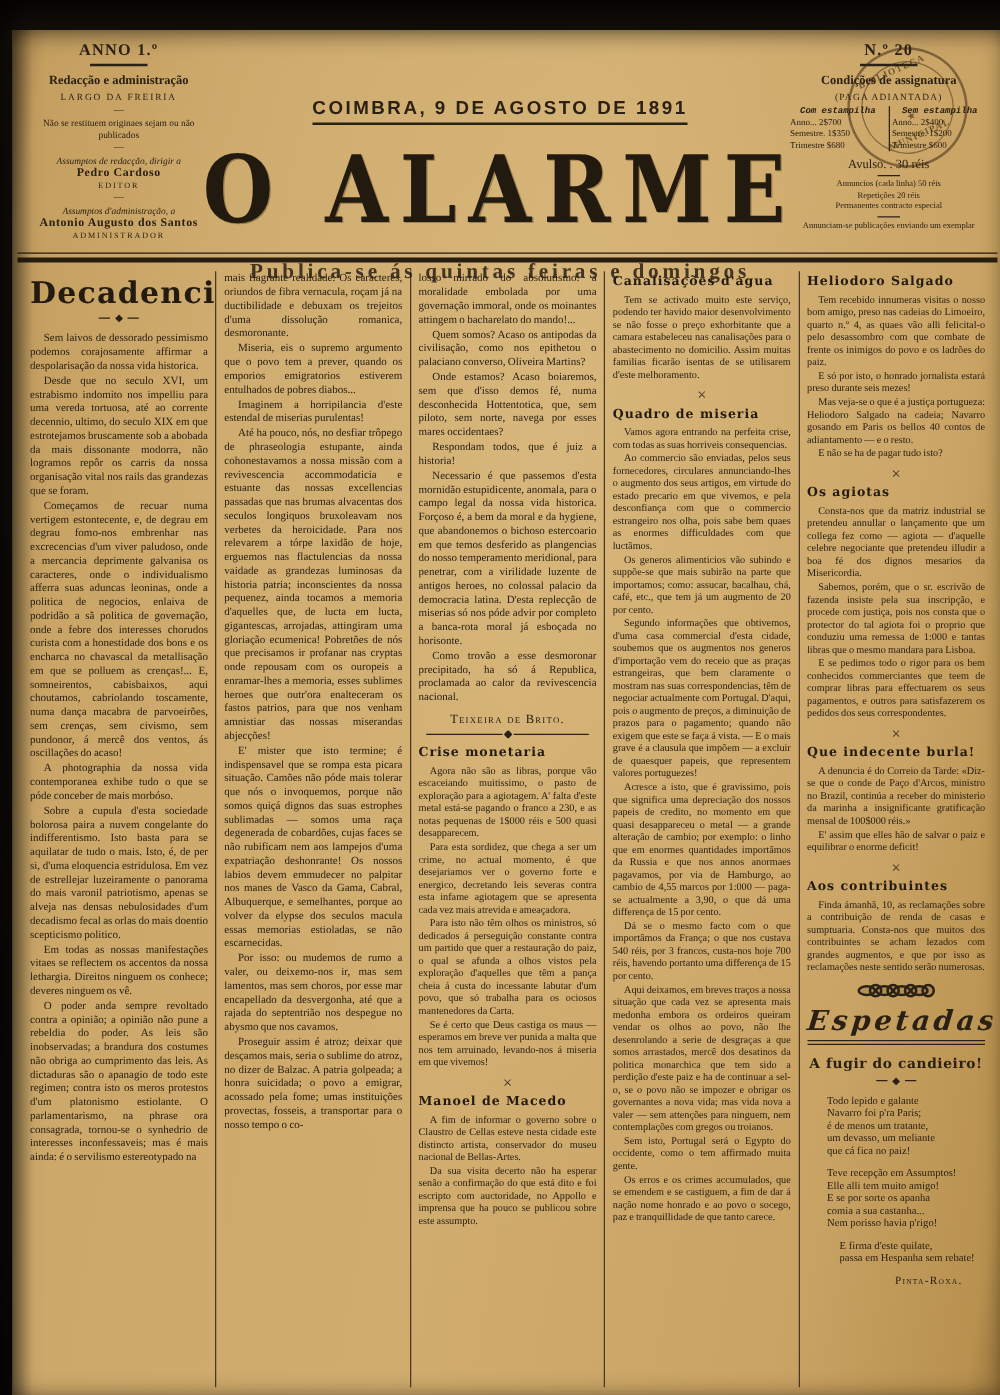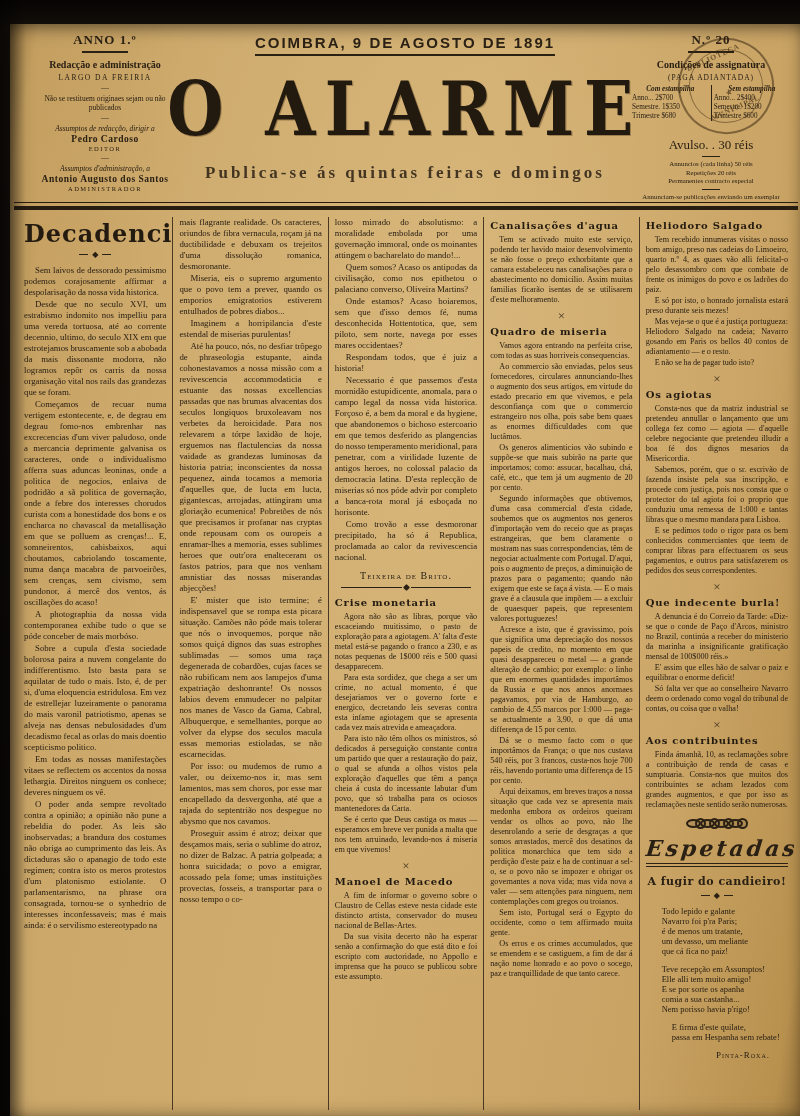--- a/index.html
+++ b/index.html
@@ -7,47 +7,47 @@
   .stage{position:relative;width:800px;height:1116px;background:linear-gradient(180deg,#060403 0%,#14100a 30px,#0b0806 100%);font-family:"Liberation Serif",serif;}
   .paper{position:absolute;left:10px;top:24px;right:0;bottom:0;color:#2a2014;
     background:
       radial-gradient(ellipse at 55% 30%, rgba(255,235,190,.18), rgba(0,0,0,0) 60%),
       linear-gradient(100deg,#a8854c 0%,#c49f60 3%,#cca86a 18%,#d0ac6e 50%,#c9a364 82%,#b8914f 97%,#9b773e 100%);
     box-shadow: inset 0 14px 18px -12px rgba(0,0,0,.55), inset 14px 0 22px -14px rgba(0,0,0,.6), inset -6px -8px 18px -10px rgba(40,25,8,.5);
   }
   .gutter{position:absolute;left:0;top:0;width:26px;height:100%;background:linear-gradient(90deg,rgba(0,0,0,.5),rgba(0,0,0,0));pointer-events:none;}
 
   
-  .masthead{position:relative;display:grid;grid-template-columns:150px 1fr 162px;height:178px;padding:4px 8px 0 20px;}
+  .masthead{position:relative;display:grid;grid-template-columns:150px 1fr 162px;height:178px;padding:4px 8px 0 10px;}
   .mh-left{padding-top:4px;text-align:center;}
   .anno{font-weight:bold;font-size:13px;letter-spacing:1px;}
   .minirule{width:46px;border-top:2.5px solid #2a2014;margin:3px auto 6px auto;}
   .mh-small{font-size:7.5px;line-height:9px;}
   .mh-dash{font-size:8px;line-height:8px;margin:2px 0;}
   .red-head{font-weight:bold;font-size:10px;margin-top:2px;}
   .red-addr{font-size:7.5px;letter-spacing:1.5px;margin-top:3px;}
   .ital{font-style:italic;}
   .person{font-weight:bold;font-size:9.5px;letter-spacing:.5px;margin-top:1px;}
   .role{font-size:6.5px;letter-spacing:1.5px;margin-top:1px;}
 
-  .mh-center{text-align:center;padding-top:6px;}
+  .mh-center{text-align:center;padding-top:6px;margin-top:44px;}
   .dateline{font-family:"Liberation Sans",sans-serif;font-weight:bold;font-size:15px;letter-spacing:2px;}
   .datelinerule{width:300px;border-top:2px solid #2a2014;margin:3px auto 0 auto;}
   .bigtitle{font-family:"DejaVu Serif",serif;font-weight:bold;font-size:61px;letter-spacing:9px;margin-top:9px;transform:scale(1.06,1.22);transform-origin:center top;color:#221a0f;text-shadow:1px 1px 0 rgba(60,40,15,.35);white-space:nowrap;}
   .subtitle{font-size:17px;letter-spacing:3px;margin-top:27px;color:#2a2014;font-weight:bold;opacity:.85;}
 
   .mh-right{padding-top:4px;text-align:center;}
   .issue{font-weight:bold;font-size:13px;letter-spacing:1px;}
   .cond-head{font-weight:bold;font-size:10px;margin-top:4px;}
   .cond-sub{font-size:7.5px;letter-spacing:1px;margin-top:3px;}
   .condtable{width:100%;border-collapse:collapse;margin-top:3px;font-size:7.2px;}
   .condtable td{padding:0 2px;line-height:9px;text-align:left;}
   .condtable td.r{border-left:1px solid #2a2014;margin-left:43px;}
-  .condtable .hdr td{font-style:italic;font-weight:bold;text-align:center;}
-  .avulso{font-size:13px;margin-top:16px;font-family:Liberation Serif, serif;}
+  .condtable .hdr td{font-style:italic;font-weight:bold;text-align:center;font-family:Liberation Mono, monospace;}
+  .avulso{font-size:10px;margin-top:5px;font-family:Liberation Serif, serif;}
   .tinyrule{width:18px;border-top:1px solid #2a2014;margin:3px auto;}
   .annline{font-size:6.8px;line-height:8.5px;}
 
   .stamp{position:absolute;left:668px;top:14px;width:96px;height:96px;border:2px solid rgba(62,42,18,.55);border-radius:50%;transform:rotate(-24deg);color:rgba(62,42,18,.66);pointer-events:none;}
   .stamp .inner{position:absolute;left:9px;top:9px;right:9px;bottom:9px;border:1px solid rgba(62,42,18,.5);border-radius:50%;}
   .stamp .t1{position:absolute;top:10px;width:100%;text-align:center;font-size:7.5px;letter-spacing:1px;font-weight:bold;}
   .stamp .t2{position:absolute;bottom:18px;width:100%;text-align:center;font-size:7.5px;letter-spacing:1px;font-weight:bold;}
   .stamp .star{position:absolute;bottom:34px;width:100%;text-align:center;font-size:8px;}
 
   .mastrule{margin:0 2px 0 4px;border-top:1.5px solid #261c10;border-bottom:4.5px solid #261c10;height:8px;}
@@ -228,21 +228,20 @@
             <div class="para news">E não se ha de pagar tudo isto?</div>
             <div class="xdiv">×</div>
             <div class="subhead">Os agiotas</div>
             <div class="para news">Consta-nos que da matriz industrial se pretendeu annullar o lançamento que um collega fez como — agiota — d'aquelle celebre negociante que pretendeu illudir a boa fé dos dignos mesarios da Misericordia.</div>
             <div class="para news">Sabemos, porém, que o sr. escrivão de fazenda insiste pela sua inscripção, e procede com justiça, pois nos consta que o protector do tal agiota foi o proprio que conduziu uma remessa de 1:000 e tantas libras que o mesmo mandara para Lisboa.</div>
             <div class="para news">E se pedimos todo o rigor para os bem conhecidos commerciantes que teem de comprar libras para effectuarem os seus pagamentos, e outros para satisfazerem os pedidos dos seus correspondentes.</div>
             <div class="xdiv">×</div>
             <div class="subhead">Que indecente burla!</div>
             <div class="para news">A denuncia é do Correio da Tarde: «Diz-se que o conde de Paço d'Arcos, ministro no Brazil, continúa a receber do ministerio da marinha a insignificante gratificação mensal de 100$000 réis.»</div>
             <div class="para news">E' assim que elles hão de salvar o paiz e equilibrar o enorme deficit!</div>
-            <div class="para news">Só falta ver que ao conselheiro Navarro deem o ordenado como vogal do tribunal de contas, ou coisa que o valha!</div>
             <div class="xdiv">×</div>
             <div class="subhead">Aos contribuintes</div>
             <div class="para news">Finda ámanhã, 10, as reclamações sobre a contribuição de renda de casas e sumptuaria. Consta-nos que muitos dos contribuintes se acham lezados com grandes augmentos, e que por isso as reclamações neste sentido serão numerosas.</div>
             <div class="chain">
               <span class="link"></span>
               <span class="link alt"></span>
               <span class="link"></span>
               <span class="link alt"></span>
               <span class="link"></span>
               <span class="link alt"></span>

